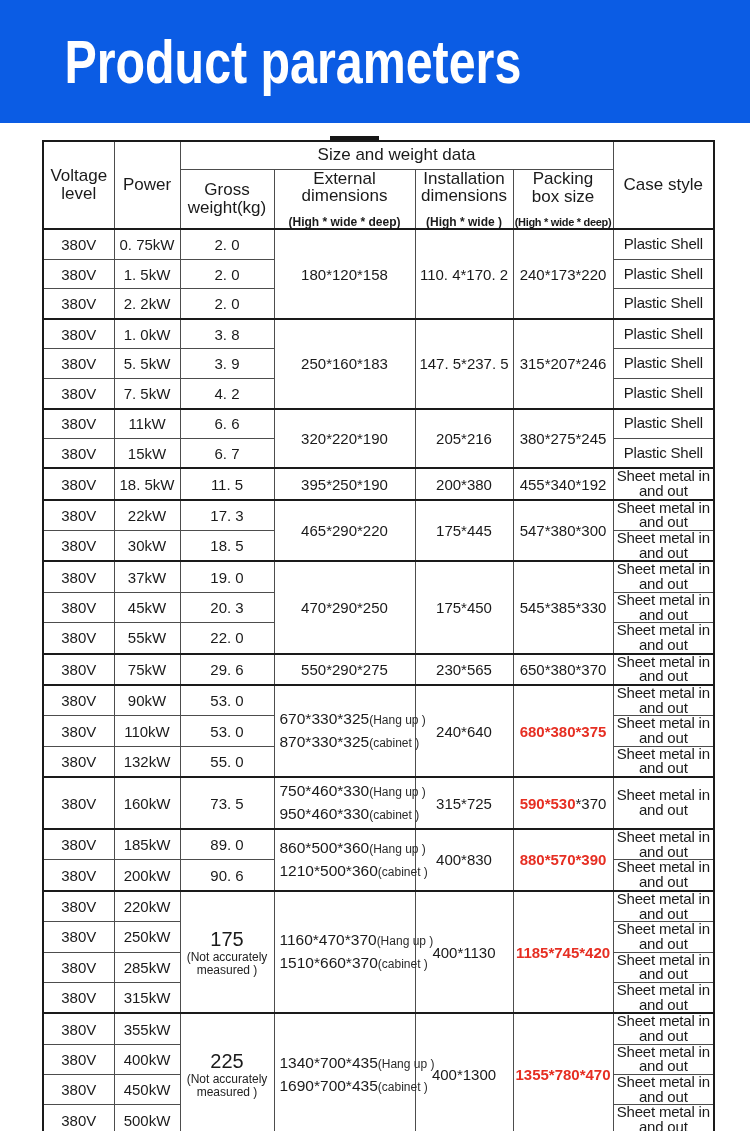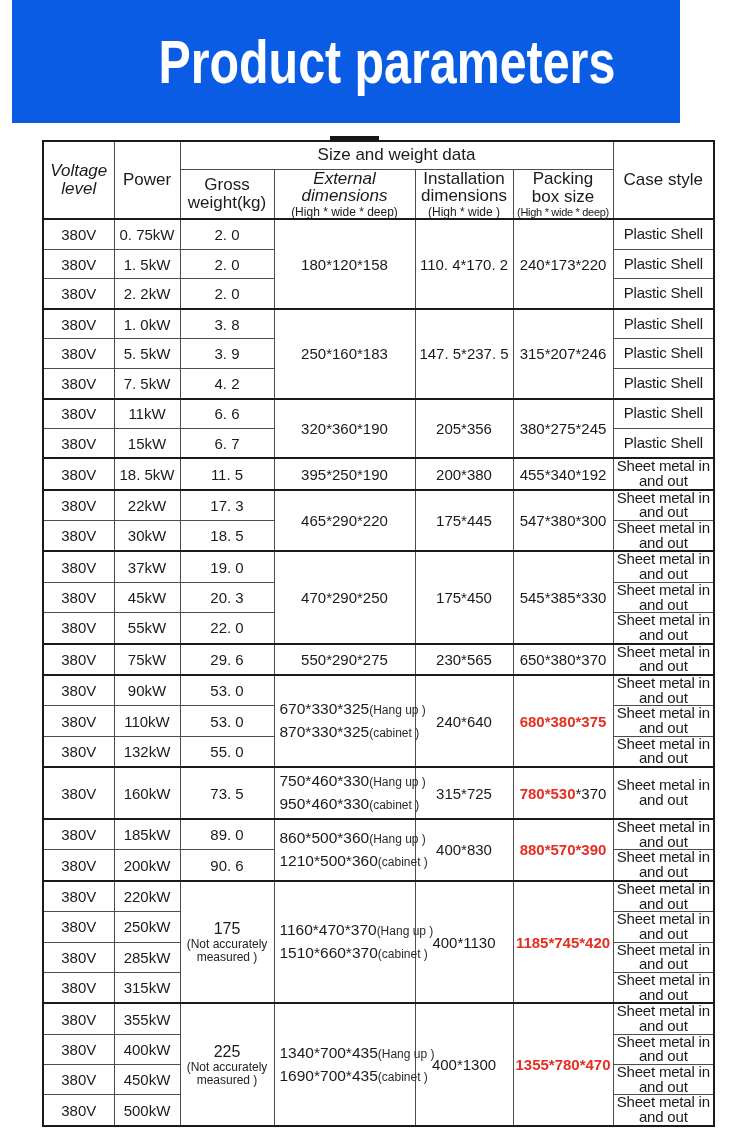--- a/index.html
+++ b/index.html
@@ -2,23 +2,23 @@
 <html><head>
 <meta charset="utf-8">
 <style>
   html,body{margin:0;padding:0;}
   body{
     width:750px;height:1131px;position:relative;background:#ffffff;
     font-family:"Liberation Sans", sans-serif;color:#1a1a1a;
   }
   
   .banner{
-    position:absolute;left:12px;top:0;width:668px;height:123px;
+    position:absolute;left:0;top:0;width:750px;height:123px;
     background:var(--banner-bg,#0b5ce4);
-    display:flex;align-items:center;justify-content:flex-end;overflow:hidden;
+    display:flex;align-items:center;justify-content:flex-start;overflow:hidden;
   }
   .banner h1{
     margin:0;color:var(--title-color,#ffffff);
     font-size:62px;font-weight:bold;white-space:nowrap;
     transform:scaleX(0.78);transform-origin:center;
     letter-spacing:0px;
   }
   
   .black-bar{position:absolute;left:330px;top:136px;width:49px;height:6px;background:#161616;}
   
@@ -29,34 +29,34 @@
   }
   .params th,.params td{
     border:1px solid #4d4d4d;
     text-align:center;vertical-align:middle;
     padding:0;overflow:visible;
   }
   .params thead tr.h1{height:28px;}
   .params thead tr.h2{height:47px;}
   .params th{font-weight:normal;font-size:17px;line-height:1.05;}
   .hwrap{display:inline-block;}
-  .w-voltage{max-width:62px;font-style:italic;}
-  .w-external{max-width:112px;font-style:italic;}
+  .w-voltage{max-width:62px;}
+  .w-external{max-width:112px;}
   .w-packing{max-width:70px;}
-  .sub{font-size:12px;line-height:1.0;margin-top:1px;white-space:nowrap;}
+  .sub{font-size:12px;line-height:1.0;margin-top:11px;white-space:nowrap;font-weight:bold;}
   .sub.tiny{font-size:11px;letter-spacing:-0.3px;}
   
   .params tbody td{font-size:15px;}
   .params tbody tr.group-start td{border-top:2px solid #1a1a1a;}
   td[data-name="case-style-cell"]{font-size:16px;line-height:0.98;padding:0 1px;letter-spacing:-0.2px;}
   td[data-name="external-dimensions-cell"].lines{text-align:left;padding-left:5px;}
   .ext-line{line-height:1.2;margin:4px 0;white-space:nowrap;}
   .ext-main{font-size:15.5px;}
   .ext-sub{font-size:12px;color:#2b2b2b;}
-  .gross-main{font-size:16px;}
+  .gross-main{font-size:20px;}
   .gross-note{font-size:12px;line-height:1.05;margin-top:0;color:#222;}
   .red{color:var(--highlight-red,#e62e22);font-weight:bold;}
 </style>
 </head>
 <body style="--banner-bg: #0b5ce4; --title-color: #ffffff; --highlight-red: #e62e22;">
 
 <div class="banner" data-name="banner">
   <h1 data-name="page-title">Product parameters</h1>
 </div>
 
@@ -145,22 +145,22 @@
       <tr data-name="table-row" style="height: 29.9px;">
         <td data-name="voltage-cell">380V</td>
         <td data-name="power-cell">7. 5kW</td>
         <td data-name="gross-weight-cell">4. 2</td>
         <td data-name="case-style-cell">Plastic Shell</td>
       </tr>
       <tr data-name="table-row" class="group-start" style="height: 29.9px;">
         <td data-name="voltage-cell">380V</td>
         <td data-name="power-cell">11kW</td>
         <td data-name="gross-weight-cell">6. 6</td>
-        <td data-name="external-dimensions-cell" rowspan="2">320*360*190</td>
-        <td data-name="installation-dimensions-cell" rowspan="2">205*356</td>
+        <td data-name="external-dimensions-cell" rowspan="2">320*220*190</td>
+        <td data-name="installation-dimensions-cell" rowspan="2">205*216</td>
         <td data-name="packing-box-cell" rowspan="2"><span>380*275*245</span></td>
         <td data-name="case-style-cell">Plastic Shell</td>
       </tr>
       <tr data-name="table-row" style="height: 29.9px;">
         <td data-name="voltage-cell">380V</td>
         <td data-name="power-cell">15kW</td>
         <td data-name="gross-weight-cell">6. 7</td>
         <td data-name="case-style-cell">Plastic Shell</td>
       </tr>
       <tr data-name="table-row" class="group-start" style="height: 29.9px;">
@@ -243,21 +243,21 @@
       </tr>
       <tr data-name="table-row" class="group-start" style="height: 52px;">
         <td data-name="voltage-cell">380V</td>
         <td data-name="power-cell">160kW</td>
         <td data-name="gross-weight-cell">73. 5</td>
         <td data-name="external-dimensions-cell" rowspan="1" class="lines">
           <div class="ext-line"><span class="ext-main">750*460*330</span><span class="ext-sub">(Hang up )</span></div>
           <div class="ext-line"><span class="ext-main">950*460*330</span><span class="ext-sub">(cabinet )</span></div>
         </td>
         <td data-name="installation-dimensions-cell" rowspan="1">315*725</td>
-        <td data-name="packing-box-cell" rowspan="1"><span class="red">780*530</span><span>*370</span></td>
+        <td data-name="packing-box-cell" rowspan="1"><span class="red">590*530</span><span>*370</span></td>
         <td data-name="case-style-cell">Sheet metal in and out</td>
       </tr>
       <tr data-name="table-row" class="group-start" style="height: 29.9px;">
         <td data-name="voltage-cell">380V</td>
         <td data-name="power-cell">185kW</td>
         <td data-name="gross-weight-cell">89. 0</td>
         <td data-name="external-dimensions-cell" rowspan="2" class="lines">
           <div class="ext-line"><span class="ext-main">860*500*360</span><span class="ext-sub">(Hang up )</span></div>
           <div class="ext-line"><span class="ext-main">1210*500*360</span><span class="ext-sub">(cabinet )</span></div>
         </td>

